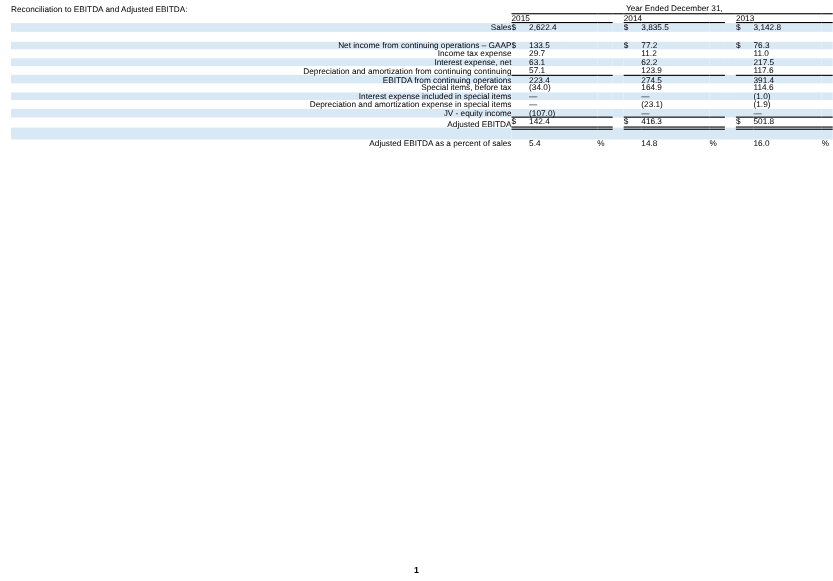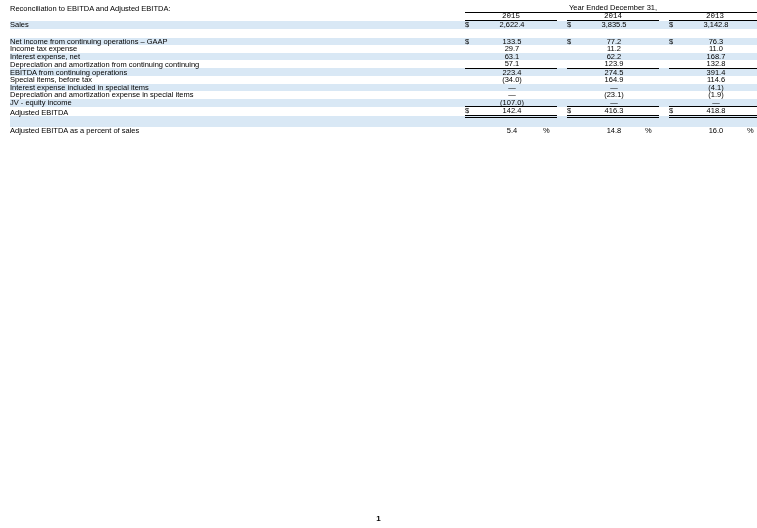--- a/index.html
+++ b/index.html
@@ -39,29 +39,29 @@
   .c-cur     { width: 16px; }
   .c-num     { width: 62px; }
   .c-pct     { width: 14px; }
   .c-gap     { width: 10px; }
 
   .rowband { background: #d9e8f5; }
   .rowplain { background: #ffffff; }
 
   td.lbl {
     padding: 3px 0 3px 2px;
-    text-align: left;
+    text-align: right;
     white-space: nowrap;
   }
   td.cur {
     text-align: left;
     padding: 3px 0 3px 2px;
   }
   td.num {
-    text-align: center;
+    text-align: left;
     padding: 3px 4px 3px 0;
     white-space: nowrap;
   }
   td.pct {
     text-align: left;
     padding: 3px 0 3px 2px;
     white-space: nowrap;
   }
   td.gap { }
 
@@ -70,25 +70,24 @@
     font-size: 7.5px;
     padding-bottom: 2px;
   }
   .hdr-span {
     text-align: center;
     font-weight: bold;
     font-size: 7.5px;
     padding-bottom: 1px;
   }
   .hdr-year {
-    text-align: center;
+    text-align: left;
     font-weight: bold;
     font-size: 7.5px;
     padding-bottom: 1px;
-    font-family: Liberation Mono, monospace;
   }
   .bb { border-bottom: 1px solid #000000; }
   .bb-dbl { border-bottom: 3px double #000000; }
 
   .spacer-row td { height: 9px; }
 
   .pagenum {
     position: absolute;
     left: 0;
     right: 0;
@@ -188,36 +187,36 @@
         <td class="lbl">Interest expense, net</td>
         <td class="cur"></td>
         <td class="num">63.1</td>
         <td class="pct"></td>
         <td class="gap"></td>
         <td class="cur"></td>
         <td class="num">62.2</td>
         <td class="pct"></td>
         <td class="gap"></td>
         <td class="cur"></td>
-        <td class="num">168.7</td>
+        <td class="num">217.5</td>
         <td class="pct"></td>
       </tr>
 
       <tr class="rowplain">
         <td class="lbl">Depreciation and amortization from continuing continuing</td>
         <td class="cur bb"></td>
         <td class="num bb">57.1</td>
         <td class="pct bb"></td>
         <td class="gap"></td>
         <td class="cur bb"></td>
         <td class="num bb">123.9</td>
         <td class="pct bb"></td>
         <td class="gap"></td>
         <td class="cur bb"></td>
-        <td class="num bb">132.8</td>
+        <td class="num bb">117.6</td>
         <td class="pct bb"></td>
       </tr>
 
       <tr class="rowband">
         <td class="lbl">EBITDA from continuing operations</td>
         <td class="cur"></td>
         <td class="num">223.4</td>
         <td class="pct"></td>
         <td class="gap"></td>
         <td class="cur"></td>
@@ -248,21 +247,21 @@
         <td class="lbl">Interest expense included in special items</td>
         <td class="cur"></td>
         <td class="num">—</td>
         <td class="pct"></td>
         <td class="gap"></td>
         <td class="cur"></td>
         <td class="num">—</td>
         <td class="pct"></td>
         <td class="gap"></td>
         <td class="cur"></td>
-        <td class="num">(4.1)</td>
+        <td class="num">(1.0)</td>
         <td class="pct"></td>
       </tr>
 
       <tr class="rowplain">
         <td class="lbl">Depreciation and amortization expense in special items</td>
         <td class="cur"></td>
         <td class="num">—</td>
         <td class="pct"></td>
         <td class="gap"></td>
         <td class="cur"></td>
@@ -293,21 +292,21 @@
         <td class="lbl">Adjusted EBITDA</td>
         <td class="cur bb-dbl">$</td>
         <td class="num bb-dbl">142.4</td>
         <td class="pct bb-dbl"></td>
         <td class="gap"></td>
         <td class="cur bb-dbl">$</td>
         <td class="num bb-dbl">416.3</td>
         <td class="pct bb-dbl"></td>
         <td class="gap"></td>
         <td class="cur bb-dbl">$</td>
-        <td class="num bb-dbl">418.8</td>
+        <td class="num bb-dbl">501.8</td>
         <td class="pct bb-dbl"></td>
       </tr>
 
       <tr class="rowband spacer-row">
         <td></td>
         <td colspan="11"></td>
       </tr>
 
       <tr class="rowplain">
         <td class="lbl">Adjusted EBITDA as a percent of sales</td>

